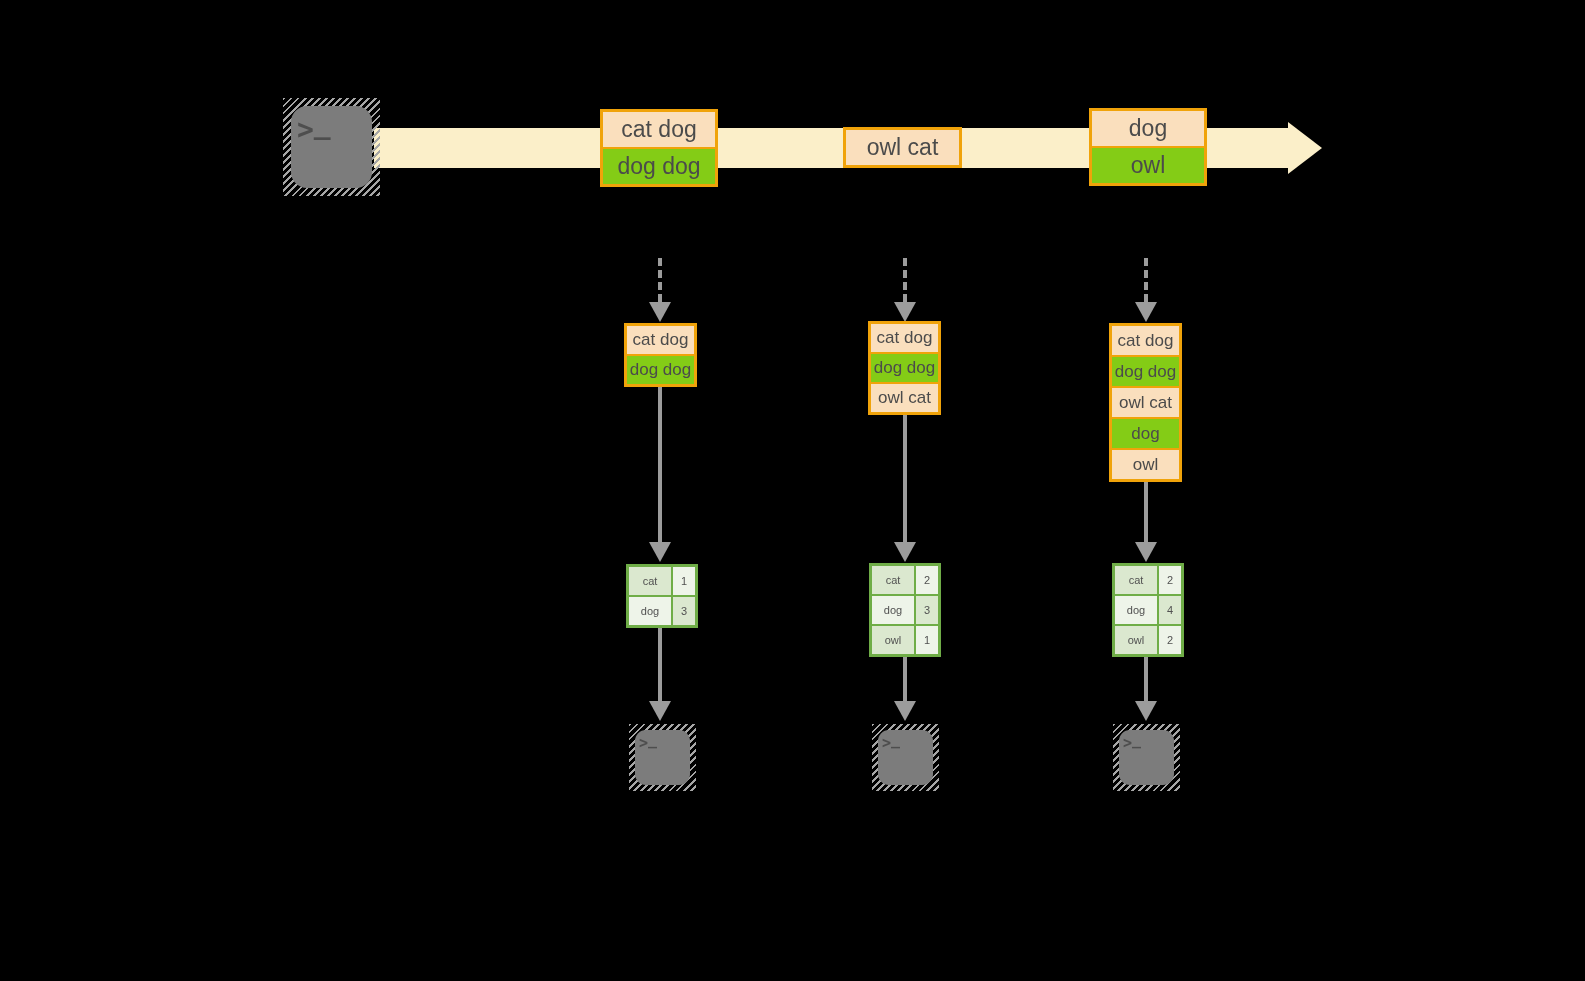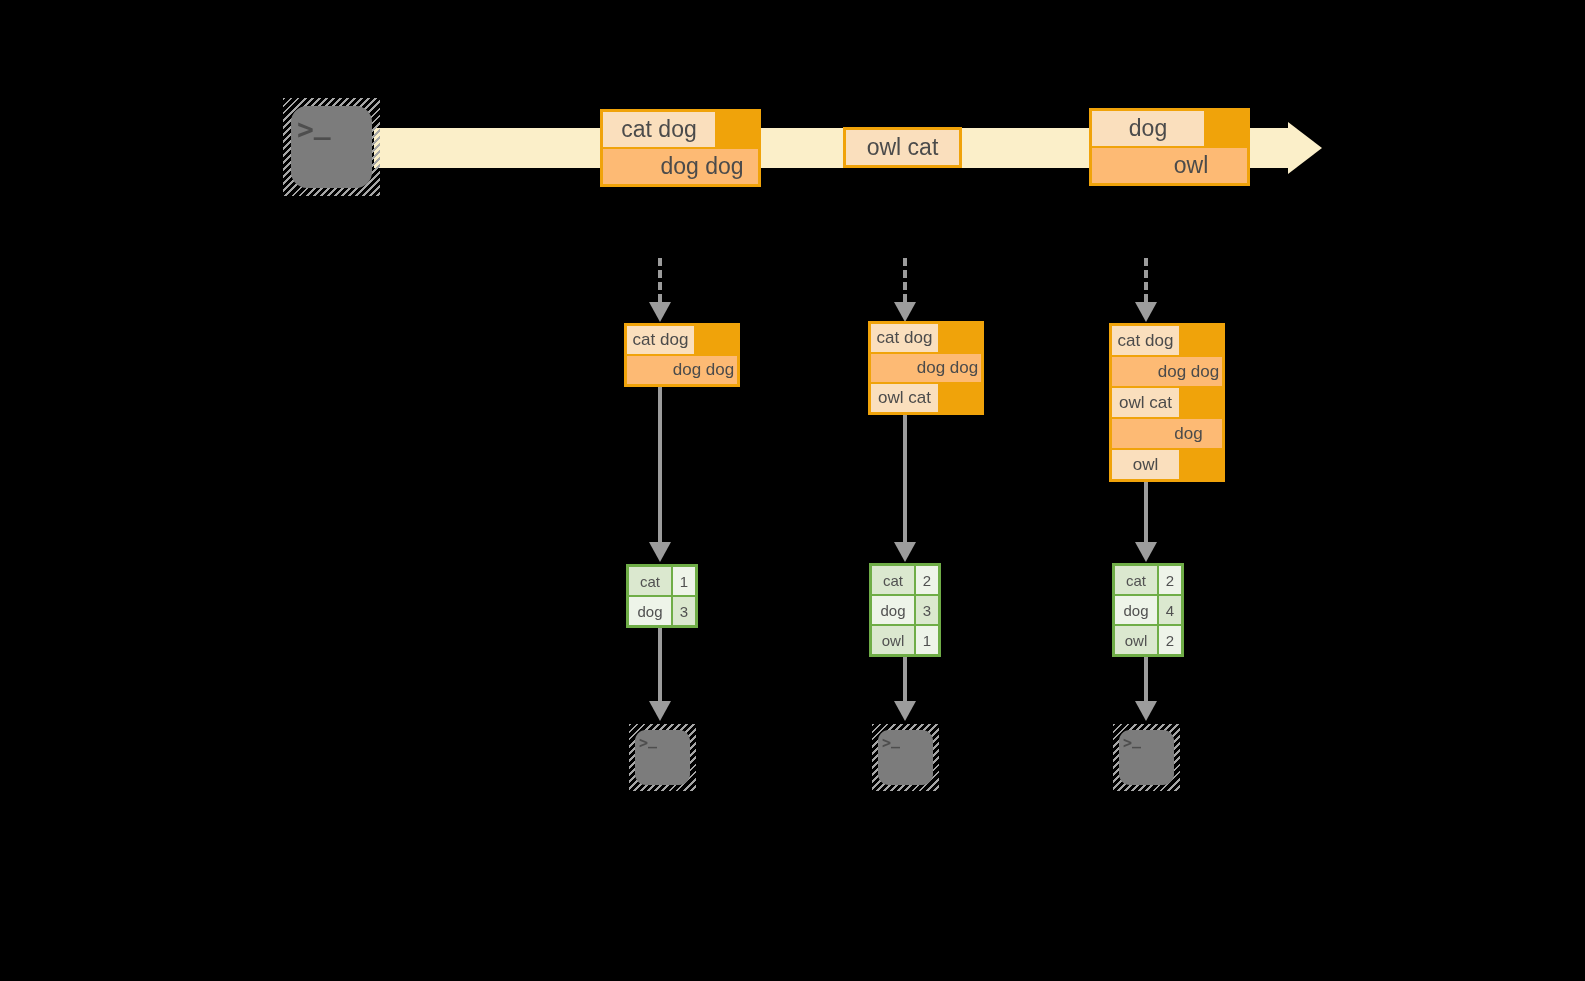--- a/index.html
+++ b/index.html
@@ -24,30 +24,30 @@
   .term-big .term-glyph{left:14px;top:18px;font-size:28px;}
   .term-small .term-glyph{left:10px;top:12px;font-size:15px;}
   .term-glyph .cursor{display:inline-block;transform:translateY(-6px);}
   .term-small .term-glyph .cursor{transform:translateY(-3px);}
   
   .obox{position:absolute;background:#F0A30A;border:3px solid #F0A30A;
     display:grid;gap:2px;z-index:4;}
   .orow{display:flex;align-items:center;justify-content:center;
     color:#4B4B4B;white-space:nowrap;}
   .row-dark{background:#FADFBD;}
-  .row-light{background:#fdba74;padding-left:43px;}
+  .row-light{background:#84cc16;}
   .batch .orow{width:112px;height:35px;font-size:23px;}
   .batch-single .orow{width:113px;height:35px;font-size:23px;}
   .stack .orow{width:67px;height:28px;font-size:17px;}
   .stack-tall .orow{height:29px;}
   
   .gtable{position:absolute;background:#6FAD47;border:3px solid #6FAD47;
     display:grid;grid-template-columns:42px 22px;gap:2px;z-index:4;}
   .gcell{display:flex;align-items:center;justify-content:center;height:28px;
-    font-size:15px;color:#515151;}
+    font-size:11px;color:#515151;}
   .g-dark{background:#DBE8CF;}
   .g-light{background:#EEF4E9;}
   
   .vdash{position:absolute;width:0;border-left:4px dashed #9C9C9C;z-index:3;}
   .vline{position:absolute;width:4px;background:#9C9C9C;z-index:3;}
   .vhead{position:absolute;width:0;height:0;z-index:3;
     border-left:11px solid transparent;border-right:11px solid transparent;
     border-top:20px solid #9C9C9C;}
   
   .query-band{position:absolute;left:695px;top:461px;width:417px;height:45px;

